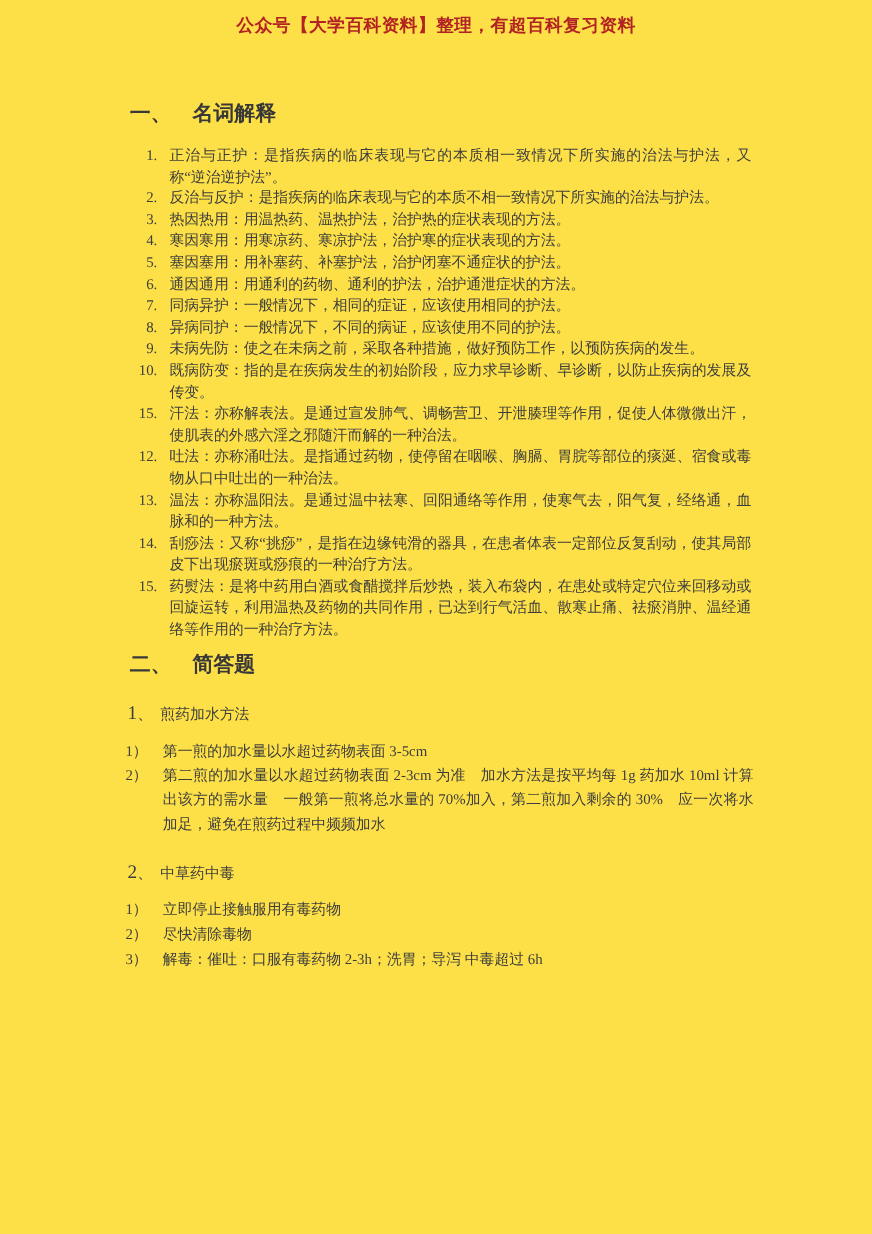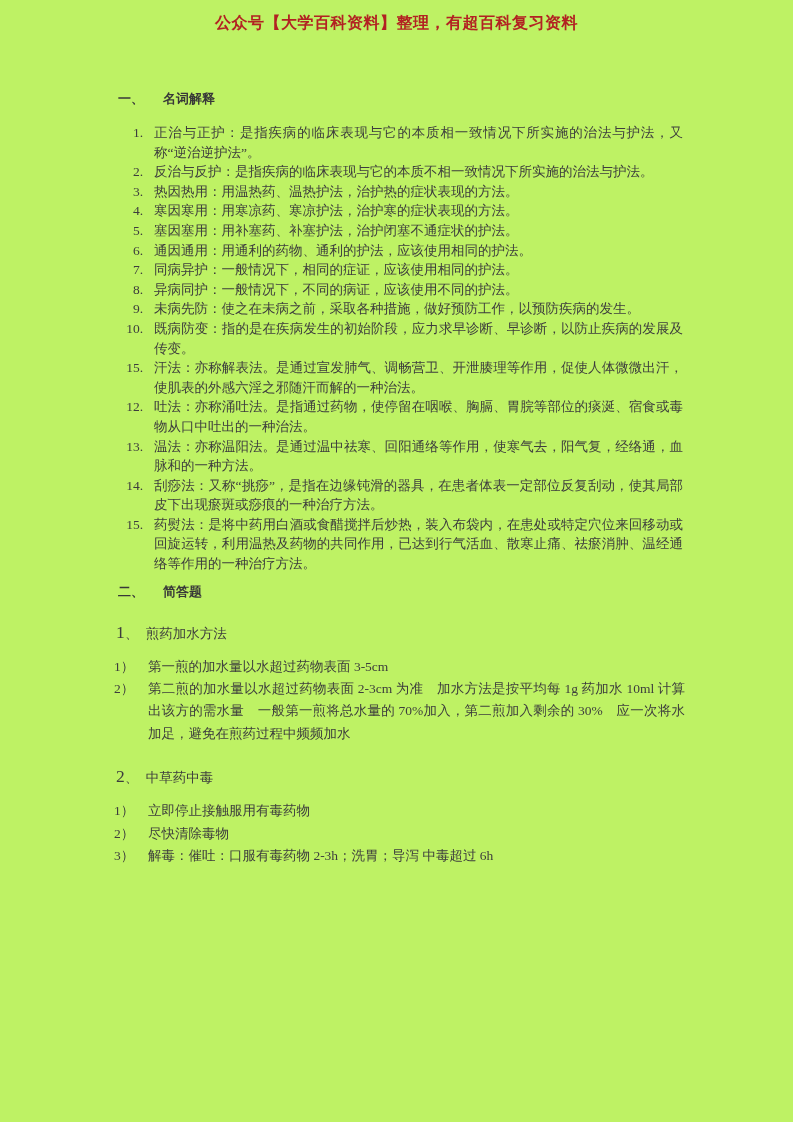--- a/index.html
+++ b/index.html
@@ -2,36 +2,36 @@
 <html style="--title-color: #b22222;"><head>
 <meta charset="utf-8">
 <style>
   :root { --title-color: #b22222; }
   * { box-sizing: border-box; }
   html, body { margin: 0; padding: 0; background: #ffffff; }
   .page {
     position: relative;
     width: 793px;
     height: 1122px;
-    background: #bef264;
+    background: #fde047;
     overflow: hidden;
     font-family: "Liberation Serif", "DejaVu Serif", serif;
     color: #3d3d3d;
   }
   .doc-title {
     padding-top: 13px;
     text-align: center;
     font-size: 16px;
     font-weight: 700;
     letter-spacing: 0.5px;
     color: var(--title-color);
   }
   .sec-heading {
     margin: 56px 112px 0 118px;
-    font-size: 13px;
+    font-size: 19px;
     font-weight: 700;
     color: #383838;
   }
   .sec-heading.second { margin-top: 9px; font-family: Liberation Mono, monospace; }
   .sec-no { margin-right: 19px; }
   .def-list {
     margin: 15px 110px 0 118px;
     padding: 0;
     list-style: none;
     font-size: 13.5px;
@@ -100,21 +100,21 @@
     <li class="def-item">
         <span class="def-no">4.</span>
         <span class="def-text">寒因寒用：用寒凉药、寒凉护法，治护寒的症状表现的方法。</span>
       </li>
     <li class="def-item">
         <span class="def-no">5.</span>
         <span class="def-text">塞因塞用：用补塞药、补塞护法，治护闭塞不通症状的护法。</span>
       </li>
     <li class="def-item">
         <span class="def-no">6.</span>
-        <span class="def-text">通因通用：用通利的药物、通利的护法，应该使用相同的护法。</span>
+        <span class="def-text">通因通用：用通利的药物、通利的护法，治护通泄症状的方法。</span>
       </li>
     <li class="def-item">
         <span class="def-no">7.</span>
         <span class="def-text">同病异护：一般情况下，相同的症证，应该使用相同的护法。</span>
       </li>
     <li class="def-item">
         <span class="def-no">8.</span>
         <span class="def-text">异病同护：一般情况下，不同的病证，应该使用不同的护法。</span>
       </li>
     <li class="def-item">

